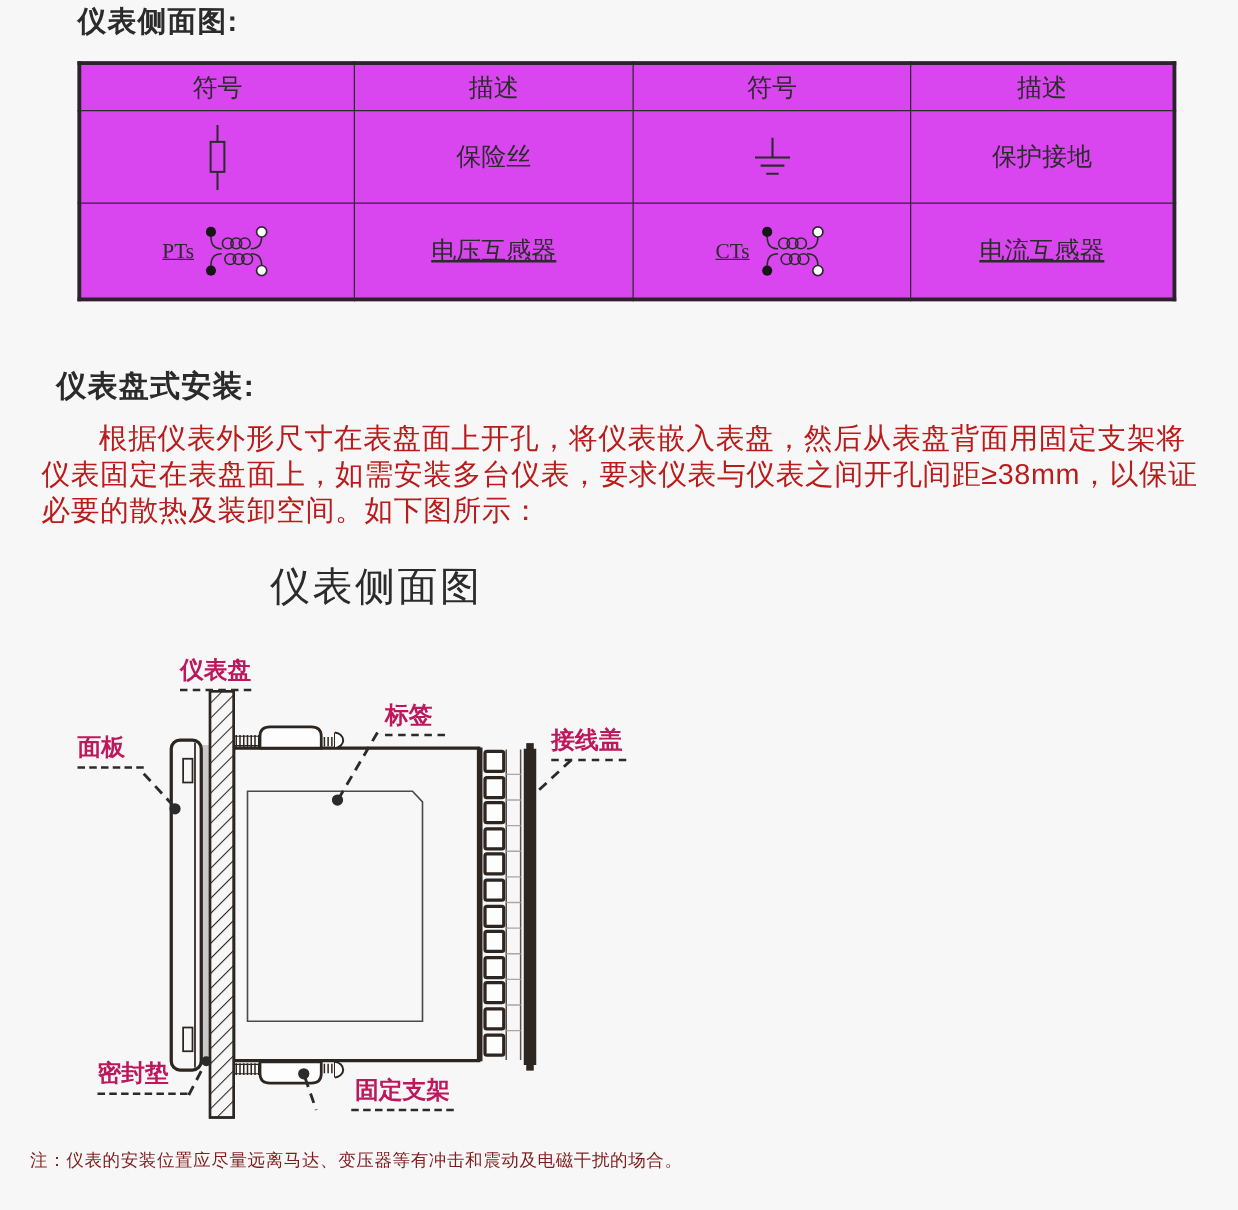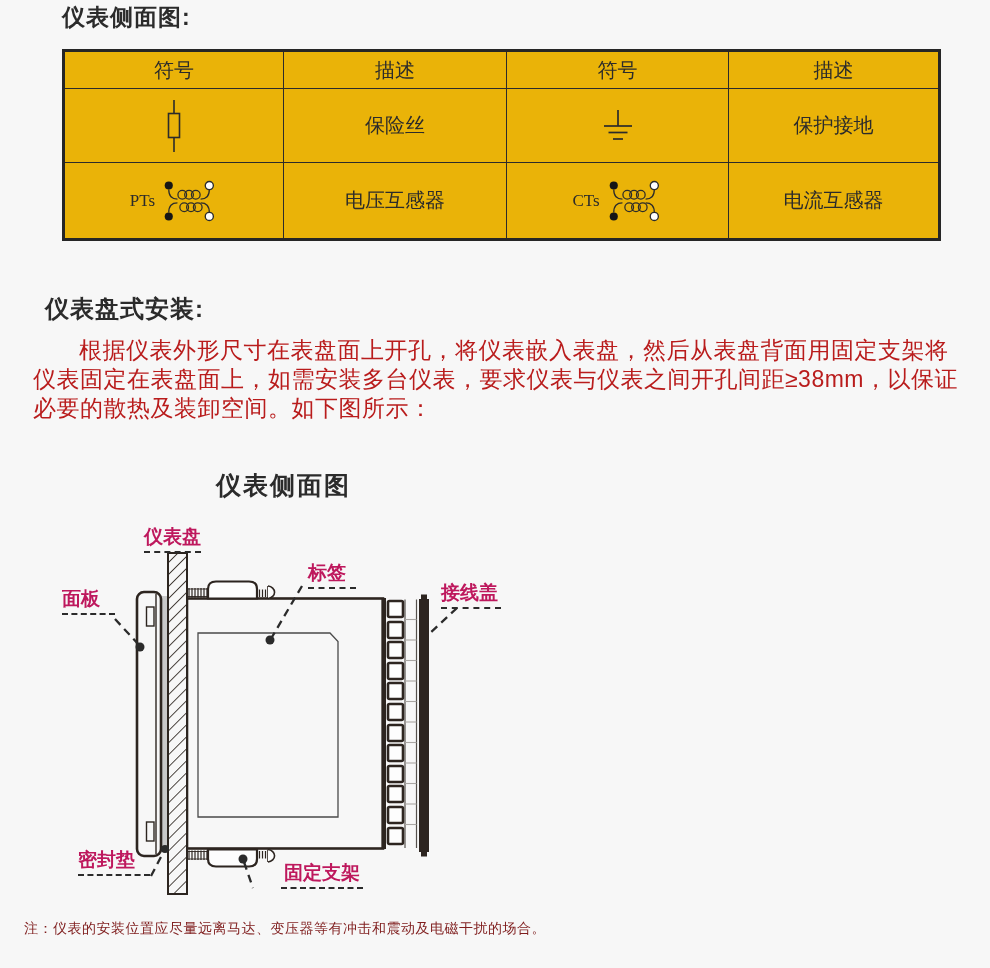--- a/index.html
+++ b/index.html
@@ -15,53 +15,53 @@
   .doc-title{
     position:absolute;left:62px;top:2px;
     font-size:23px;font-weight:bold;letter-spacing:1px;
   }
 
   
   table.symbols{
     position:absolute;left:62px;top:49px;
     width:876px;height:189px;
     border-collapse:collapse;table-layout:fixed;
-    background:#eab308;
+    background:#d946ef;
   }
   table.symbols th, table.symbols td{
     border:1.5px solid #2b2b2b;
     text-align:center;vertical-align:middle;
     font-family:"Liberation Serif","DejaVu Serif",serif;
     font-size:20px;font-weight:normal;
     padding:0;
   }
   table.symbols{border:3px solid #262626;}
   tr.hdr{height:38px;}
   tr.r1{height:74px;}
-  tr.r2{height:77px;}
+  tr.r2{height:77px;text-decoration:underline;}
   .symcell-inner{display:flex;align-items:center;justify-content:center;gap:7px;}
   .sym-prefix{font-family:"Liberation Serif","DejaVu Serif",serif;font-size:17px;}
 
   
   .section-heading{
     position:absolute;left:45px;top:293px;
     font-size:24px;font-weight:bold;letter-spacing:1px;
   }
   .install-para{
     position:absolute;left:33px;top:336px;width:926px;
     font-size:23px;line-height:29px;
     text-indent:2em;letter-spacing:.5px;
     color:#b91c1c;
   }
 
   
   .diagram-title{
-    position:absolute;left:216px;top:469px;
+    position:absolute;left:216px;top:448px;
     font-family:"Liberation Serif","DejaVu Serif",serif;
-    font-size:25px;font-weight:bold;letter-spacing:2px;
+    font-size:32px;font-weight:normal;letter-spacing:2px;
   }
   .diagram{position:absolute;left:30px;top:520px;width:540px;height:402px;}
   .diagram svg{position:absolute;left:0;top:0;}
   .dlabel{
     position:absolute;
     font-size:19px;font-weight:600;line-height:1.15;
     padding-bottom:3px;
     border-bottom:2.5px dashed #2b2b2b;
     color:#be185d;white-space:nowrap;
   }

